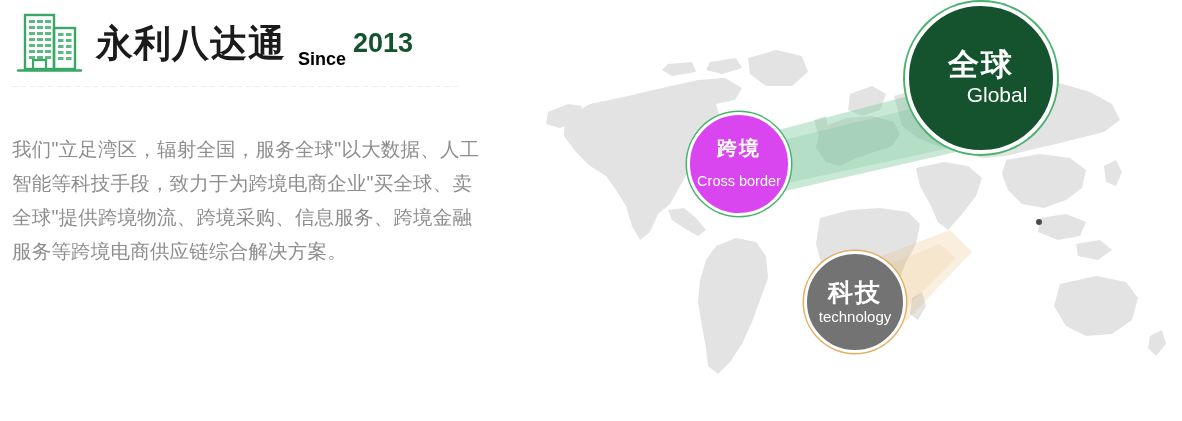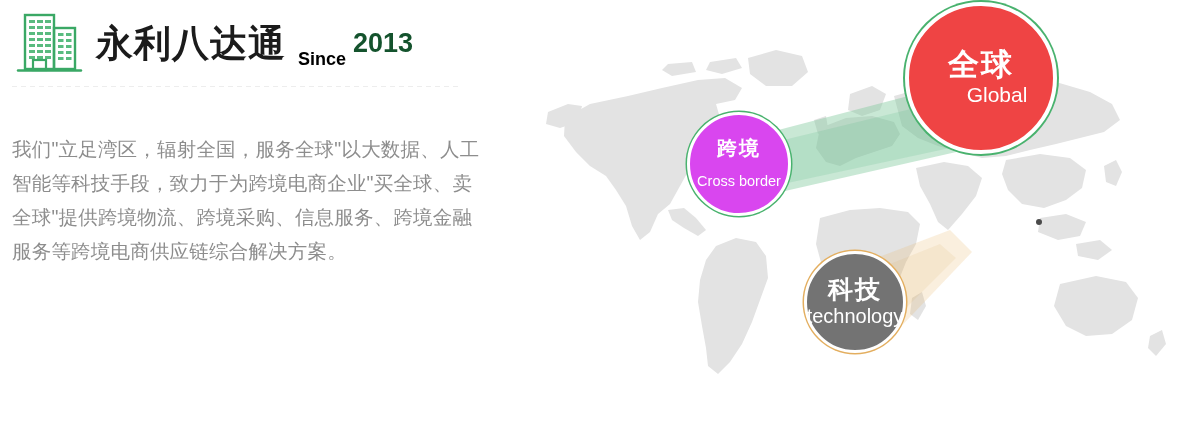--- a/index.html
+++ b/index.html
@@ -153,21 +153,21 @@
     color: #ffffff;
     line-height: 1.15;
   }
 
   
   .bubble-global {
     left: 385px;      
     top: 2px;
     width: 152px;
     height: 152px;
-    background: #ef4444;
+    background: #14532d;
     border: 4px solid #ffffff;
     box-shadow: 0 0 0 2px #49b26e;
   }
   .bubble-global .cn { font-size: 31px; }
   .bubble-global .en { font-size: 21px; margin-top: 2px; margin-left: 32px; }
 
   
   .bubble-cross {
     left: 167px;      
     top: 112px;
@@ -184,21 +184,21 @@
   .bubble-tech {
     left: 284px;      
     top: 251px;
     width: 102px;
     height: 102px;
     background: #737373;
     border: 3px solid #ffffff;
     box-shadow: 0 0 0 1.5px #e3ae5f;
   }
   .bubble-tech .cn { font-size: 25px; }
-  .bubble-tech .en { font-size: 20px; margin-top: 2px; }
+  .bubble-tech .en { font-size: 15px; margin-top: 2px; }
 </style>
 </head>
 <body>
 
 <div id="stage">
 
   <div class="left-col">
 
     <div class="brand-row">
       <span>

